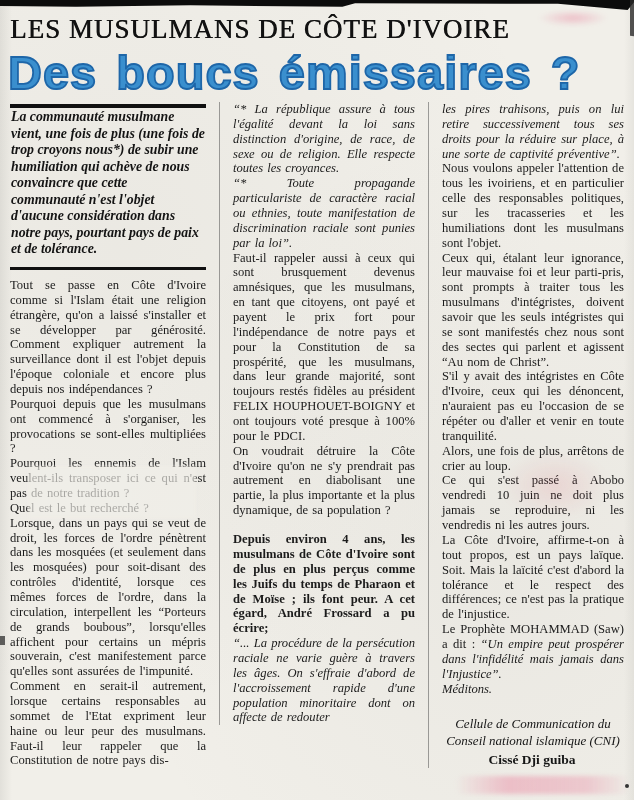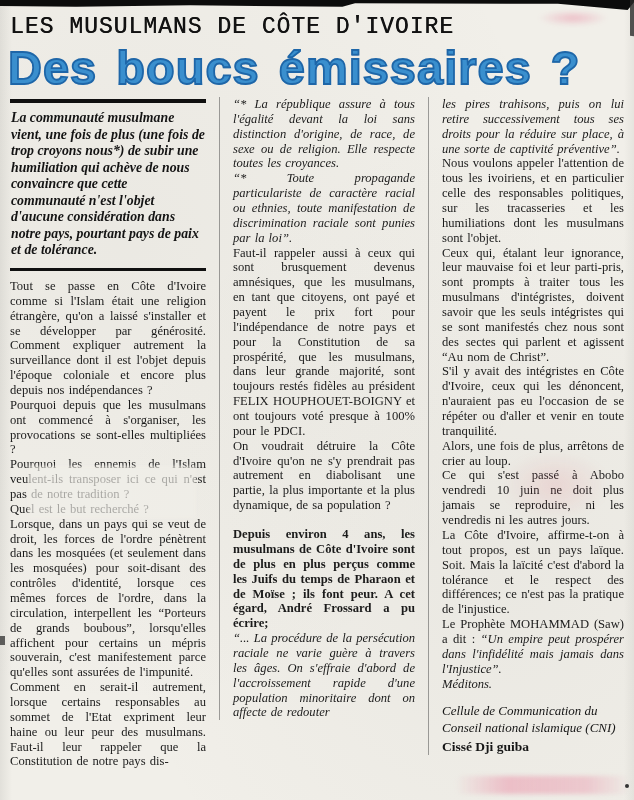--- a/index.html
+++ b/index.html
@@ -57,22 +57,22 @@
     filter:blur(2px);border-radius:8px;
   }
   .smudge-fade-left{
     left:28px;top:466px;width:168px;height:52px;
     background:rgba(240,238,232,0.66);
     filter:blur(1.5px);
   }
   
   .kicker{
     margin:14px 0 0 10px;
-    font-family:Liberation Mono, monospace;
-    font-size:23px;letter-spacing:1px;color:#121212;
+    font-family:Liberation Serif, serif;
+    font-size:27px;letter-spacing:1px;color:#121212;
     text-shadow:0.4px 0 0 #121212;
     white-space:nowrap;
   }
   .headline{
     margin:4px 6px 0 8px;
     font-family:"Liberation Sans", sans-serif;
     font-weight:bold;font-size:47px;line-height:1;
     letter-spacing:1px;word-spacing:5px;
     color:var(--headline-fill);
     -webkit-text-stroke:1.8px var(--headline-edge);
@@ -92,28 +92,28 @@
   .body-p{
     margin:0;font-size:12.6px;line-height:1.18;
     text-align:justify;color:var(--ink);
     word-spacing:1px;
   }
   .it{font-style:italic;}
   .gap-top{margin-top:14px;font-weight:bold;}
   .intro-box{
     border-top:4px solid #101010;
     border-bottom:3px solid #101010;
-    padding:7px 1px 9px 1px;margin:2px 0 8px 0;
+    padding:1px 1px 9px 1px;margin:2px 0 8px 0;
   }
   .intro{
     margin:0;font-style:italic;font-weight:bold;
     font-size:13.8px;line-height:1.2;color:#141414;
     text-align:left;
   }
-  .signature{margin-top:12px;text-align:left;color:#161616;}
+  .signature{margin-top:20px;text-align:center;color:#161616;}
   .sig-org{margin:0;font-style:italic;font-size:13px;line-height:1.25;}
   .sig-name{margin:3px 2px 0 0;font-weight:bold;font-size:13.5px;}
 </style>
 </head>
 <body>
 
 <div class="page">
 
   <div class="scan-top"></div>
   <div class="corner-streak"></div>

